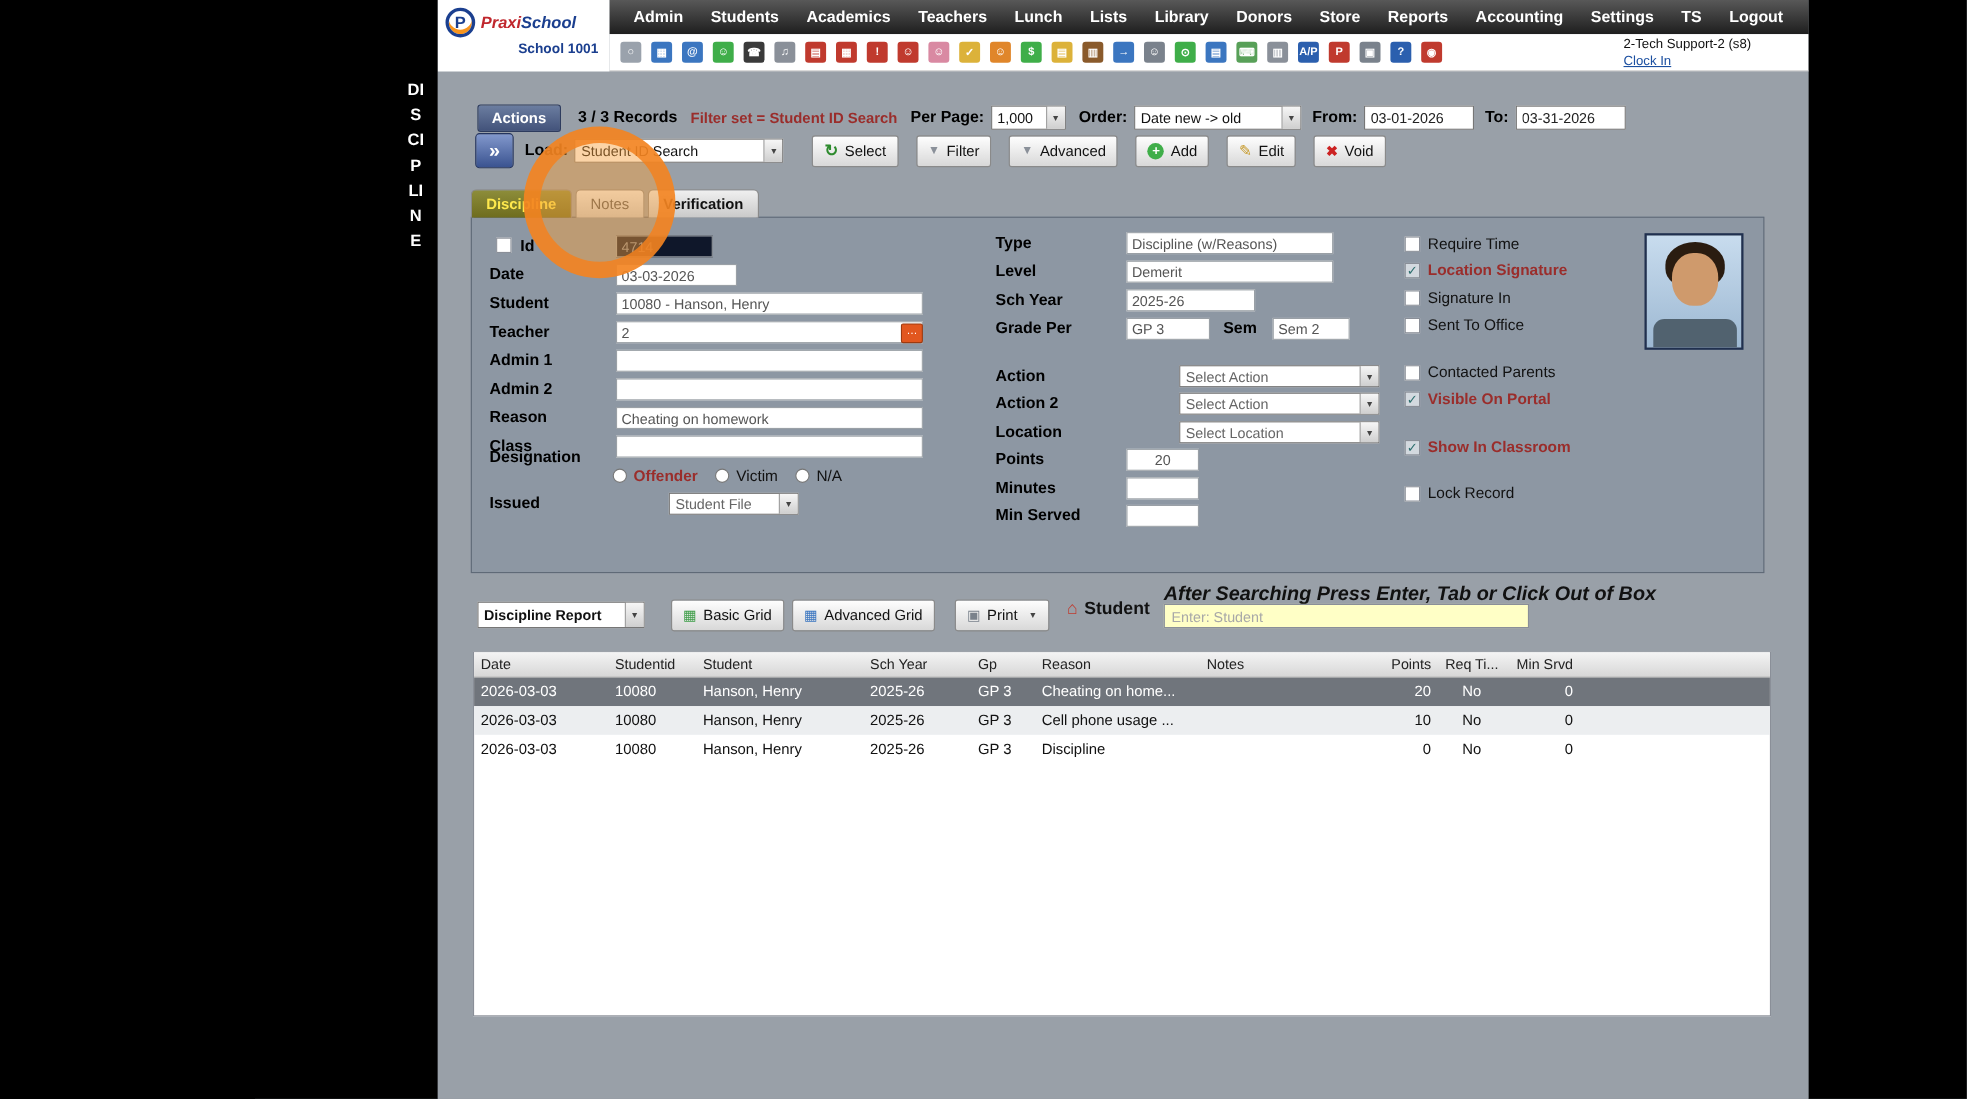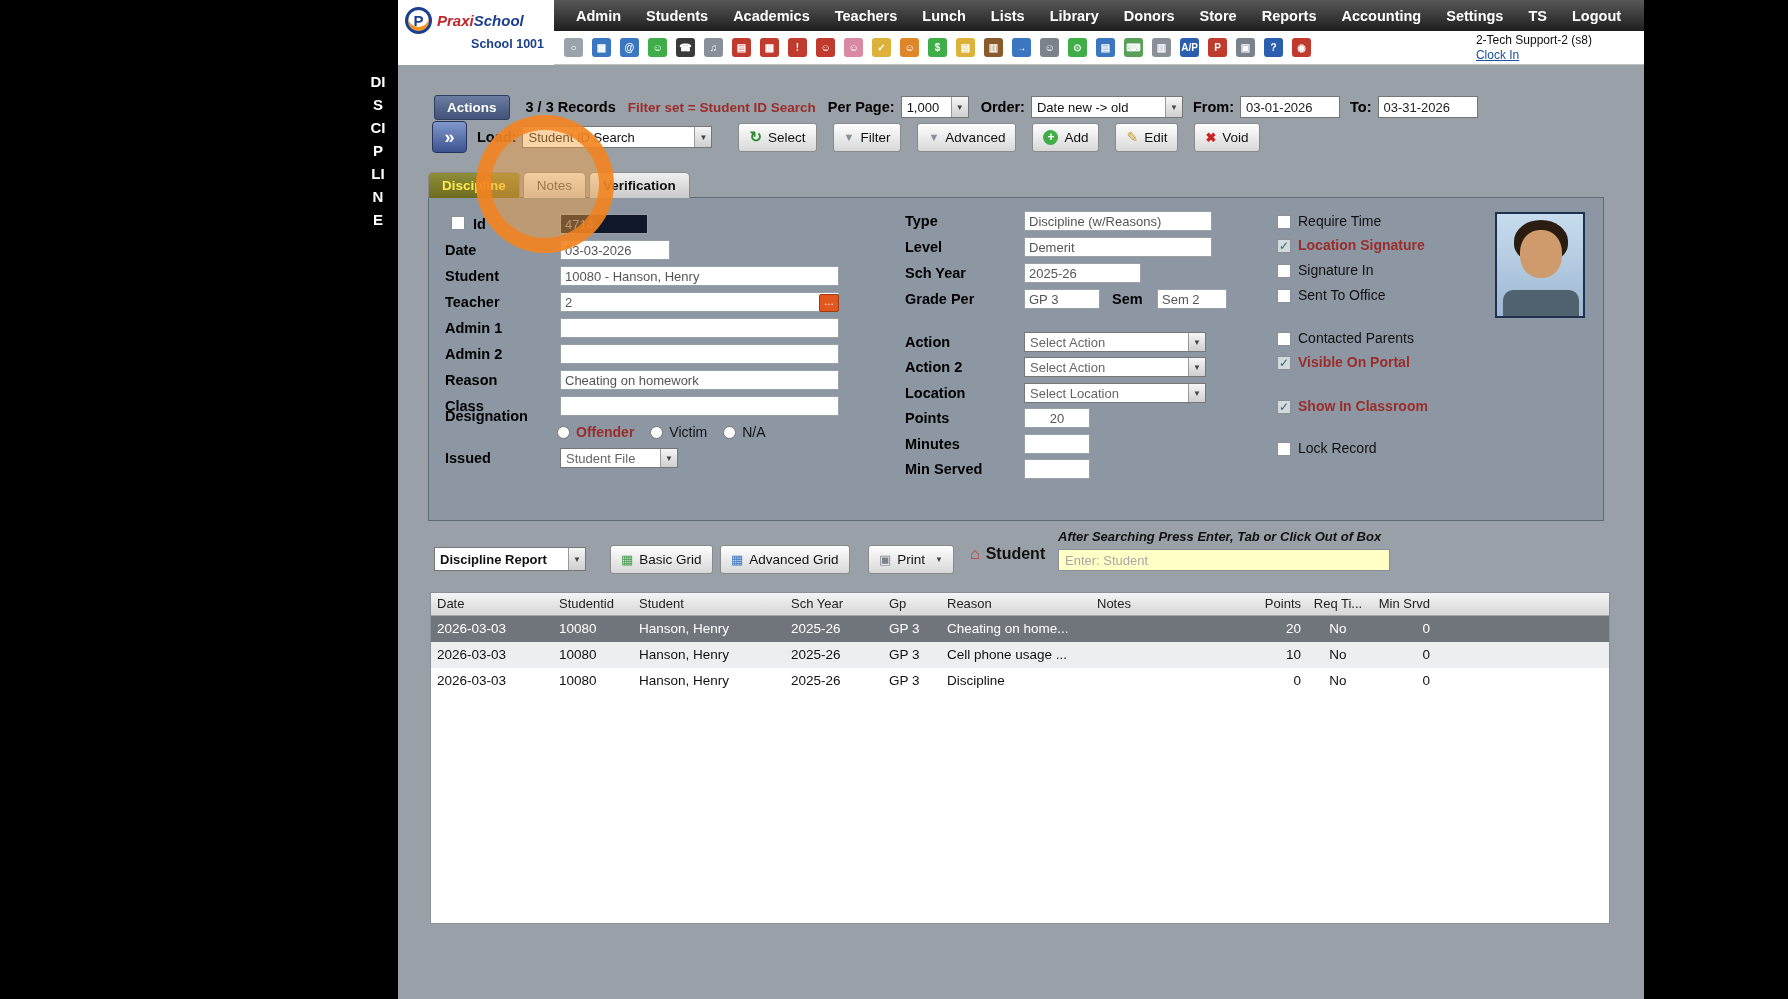--- a/index.html
+++ b/index.html
@@ -80,21 +80,21 @@
 
   
   .panel{position:absolute;left:30px;top:132px;width:1176px;height:324px;background:#8d97a3;
       border:1px solid #5f6a77;box-sizing:border-box;z-index:1;}
   .f-label{position:absolute;font-weight:bold;font-size:14.5px;color:#000;line-height:20px;white-space:nowrap;}
   .f-input{position:absolute;height:20px;border:1px solid #9aa0a6;background:#fff;font-size:13px;color:#555;
       padding:0 4px;box-sizing:border-box;font-family:inherit;}
   .f-input.dim{background:#0f172a;color:#8a8f98;}
   .f-input.num{text-align:center;}
   .f-select{position:absolute;height:20px;}
-  .f-select .fake-select{width:100%;height:20px;color:#666;}
+  .f-select .fake-select{width:100%;height:20px;color:#666;margin-left:48px;}
   .chk{position:absolute;width:14px;height:14px;background:#fff;border:1px solid #8a8f98;box-sizing:border-box;
       font-size:12px;line-height:12px;text-align:center;color:#2f6f6f;cursor:pointer;}
   .chk.checked{background:#d3d9df;}
   .flag-label{position:absolute;font-size:14px;color:#111;white-space:nowrap;cursor:default;}
   .flag-label.red{color:#9a2d2b;font-weight:bold;}
   .radio-row{position:absolute;left:128px;display:flex;align-items:center;gap:6px;}
   .radio{width:13px;height:13px;border-radius:50%;background:#fff;border:1px solid #777;box-sizing:border-box;cursor:pointer;}
   .radio-lab{font-size:14px;color:#111;margin-right:10px;cursor:pointer;}
   .radio-lab.red{color:#9a2d2b;font-weight:bold;}
   .dots-btn{position:absolute;width:18px;height:16px;background:#e2571f;border:1px solid #9c3a10;border-radius:2px;
@@ -104,21 +104,21 @@
       background:linear-gradient(#c8dcee,#9db8d2);overflow:hidden;box-sizing:border-box;}
   .ph-hair{position:absolute;top:6px;left:17px;width:54px;height:42px;background:#2a1c10;border-radius:50% 50% 42% 42%;}
   .ph-face{position:absolute;top:16px;left:23px;width:42px;height:48px;background:#cf9a6c;border-radius:46%;}
   .ph-shirt{position:absolute;bottom:0;left:6px;width:76px;height:26px;background:#51626f;border-radius:10px 10px 0 0;}
 
   
   .highlight-circle{position:absolute;left:78px;top:50px;width:108px;height:108px;border-radius:50%;
       border:15px solid rgba(243,130,30,0.85);background:rgba(246,160,60,0.45);z-index:50;pointer-events:none;}
 
   
-  .hint{position:absolute;left:660px;top:464px;font-style:italic;font-size:13px;font-weight:bold;color:#111;}
+  .hint{position:absolute;left:660px;top:464px;font-style:italic;font-size:18px;font-weight:bold;color:#111;}
   .search-input{position:absolute;left:660px;top:484px;width:332px;height:22px;background:#ffffc6;
       border:1px solid #8a8f98;font-size:13px;padding:0 6px;box-sizing:border-box;color:#333;font-family:inherit;}
   .search-input::placeholder{color:#a8a8a8;}
   .i-grid{color:#3f9e49;font-size:13px;}
   .i-grid2{color:#3b76c0;font-size:13px;}
   .i-print{color:#7a828c;font-size:13px;}
   .i-home{color:#c03a2e;font-size:16px;}
   .student-cap{position:absolute;left:572px;top:480px;display:flex;align-items:center;gap:6px;
       font-size:16px;font-weight:bold;color:#111;}
   .print-arrow{font-size:8px;color:#444;margin-left:4px;}

